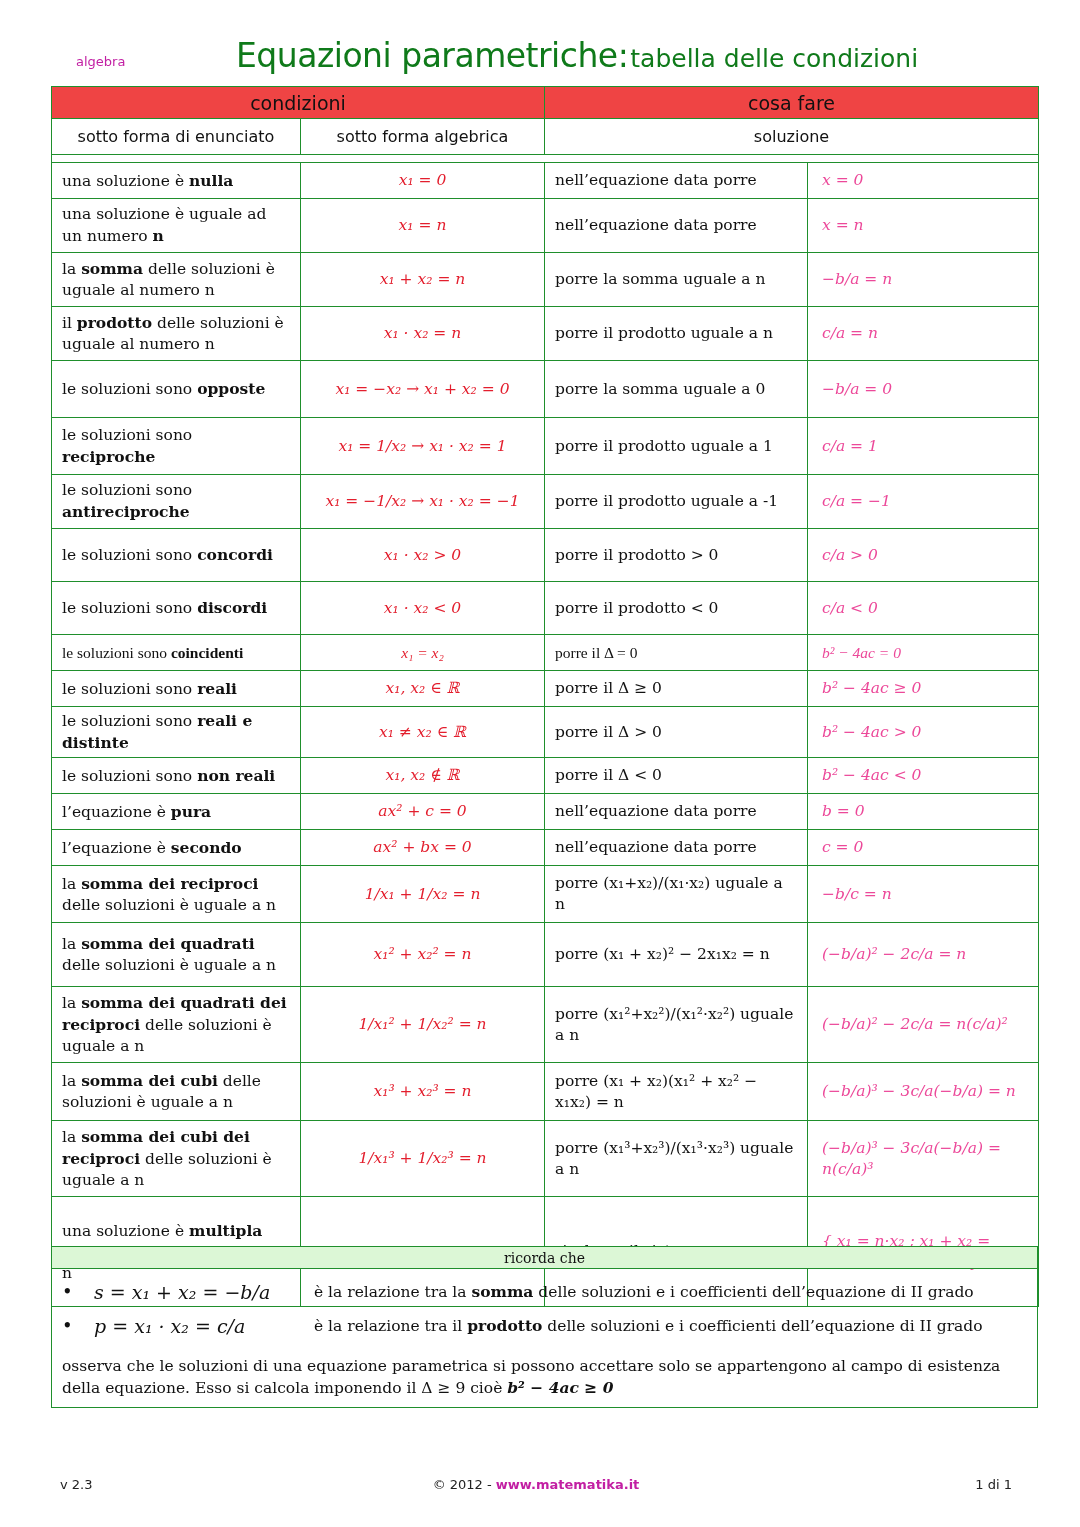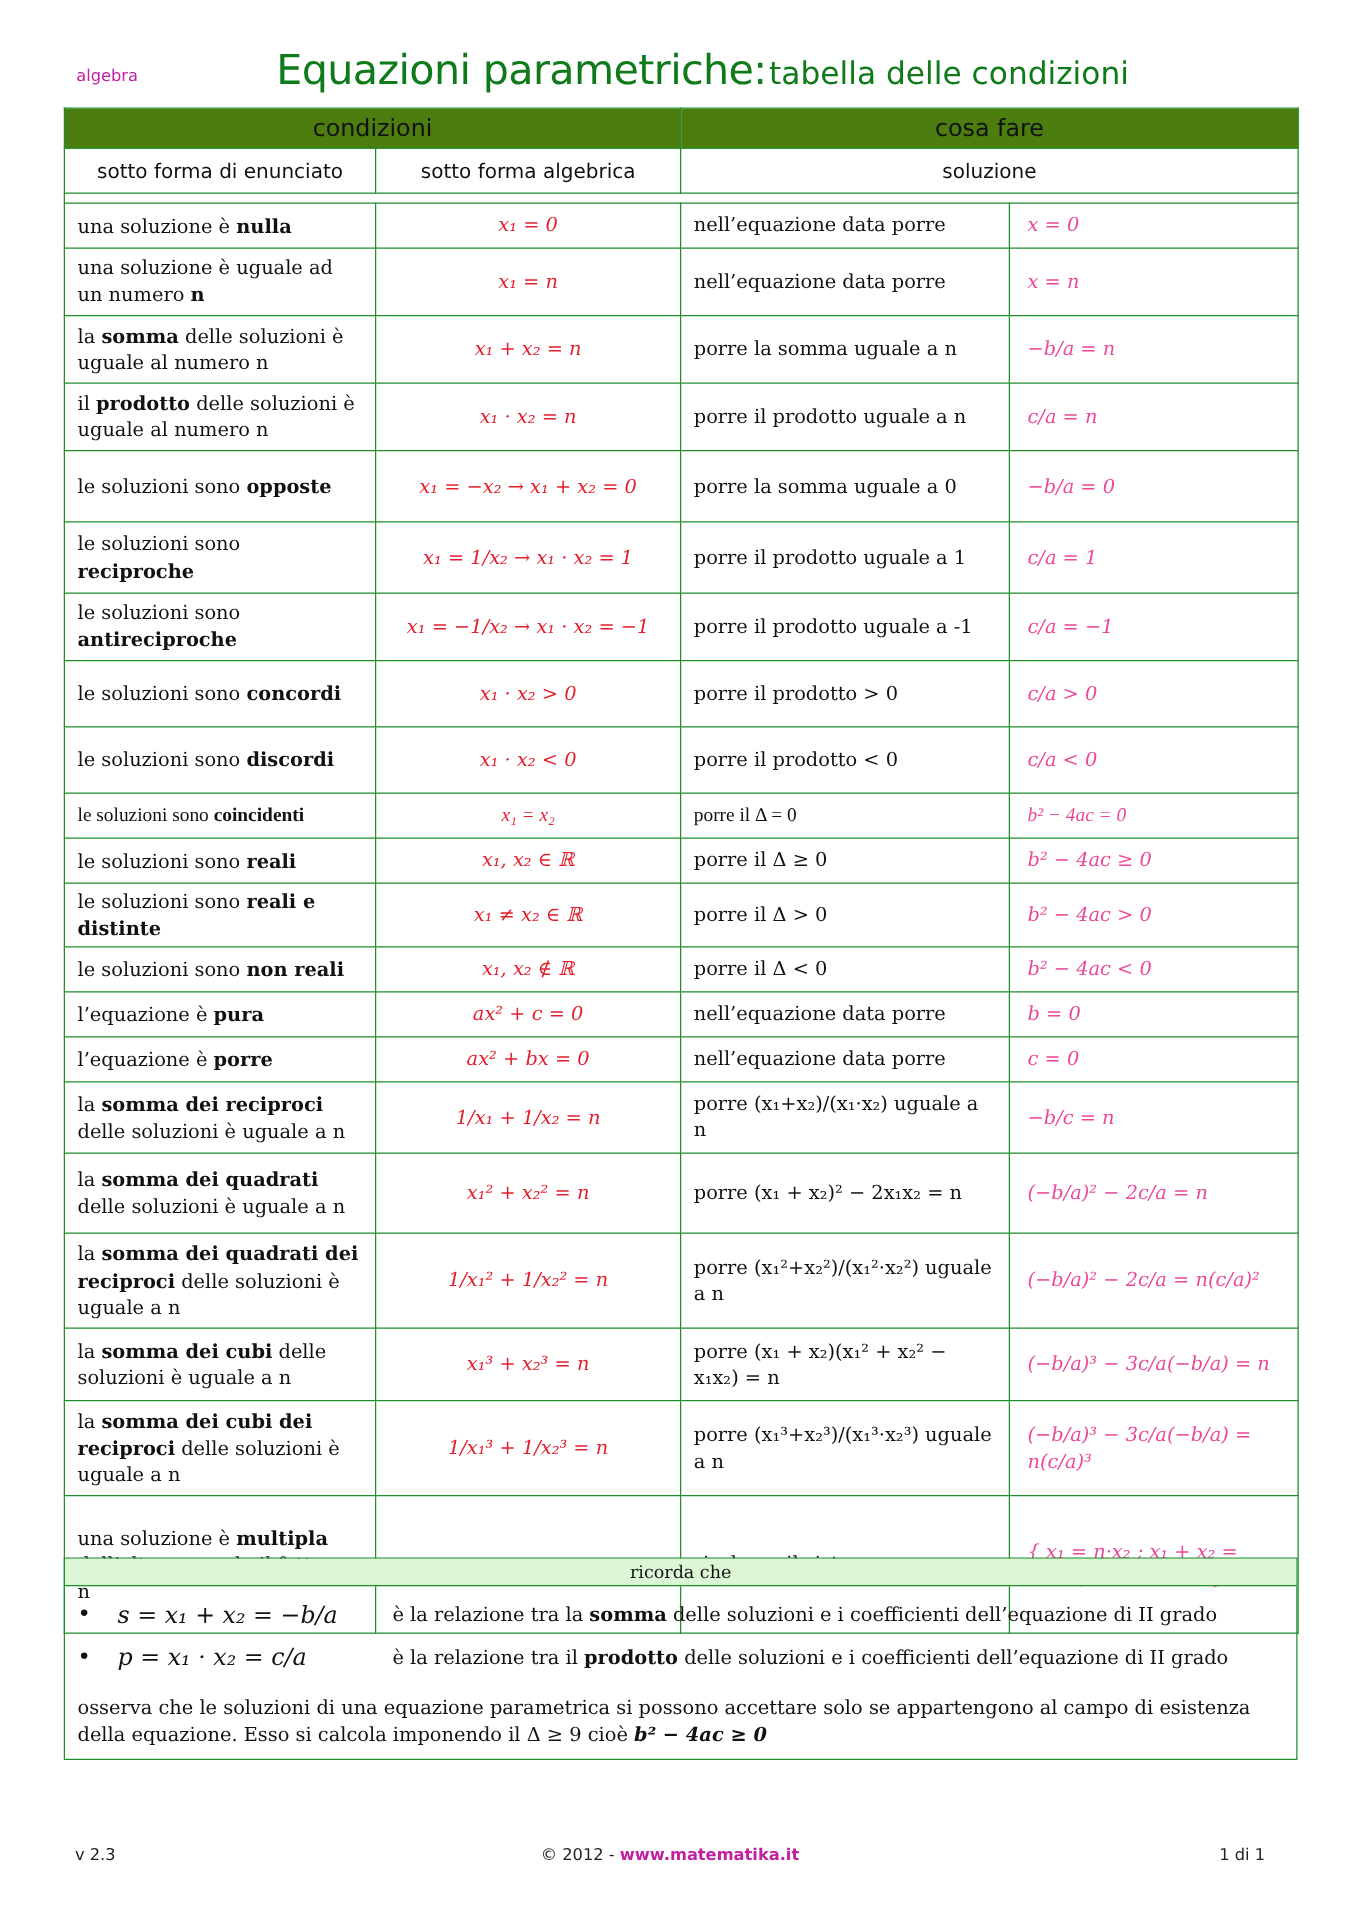--- a/index.html
+++ b/index.html
@@ -1,25 +1,25 @@
 <!DOCTYPE html>
 <html><head>
 <meta charset="utf-8">
 <style>
   * { box-sizing: border-box; margin: 0; padding: 0; }
   body { width: 1080px; height: 1527px; background: #ffffff; font-family: "DejaVu Serif", serif; color: #111; position: relative; overflow: hidden; }
-  .topbar { position: absolute; top: 36px; left: 61px; right: 40px; height: 44px; }
+  .topbar { position: absolute; top: 36px; left: 76px; right: 40px; height: 44px; }
   .subject { position: absolute; left: 0; top: 18px; font-family: "DejaVu Sans", sans-serif; font-size: 13px; color: #c21fa3; }
   .title { position: absolute; left: 160px; top: 0; font-family: "DejaVu Sans", sans-serif; color: #0f7a1a; }
   .title .main { font-size: 33px; letter-spacing: -0.5px; }
   .title .sub { font-size: 25px; margin-left: 2px; }
 
   table.cond { position: absolute; left: 51px; top: 86px; width: 987px; border-collapse: collapse; table-layout: fixed; }
   table.cond td, table.cond th { border: 1.5px solid #1f8f2c; font-weight: normal; }
-  .h1 th { height: 32px; background: #4d7c0f; font-family: "DejaVu Sans", sans-serif; font-size: 19px; color: #111; border-bottom: 4px solid #1f8f2c; }
+  .h1 th { height: 32px; background: #ef4444; font-family: "DejaVu Sans", sans-serif; font-size: 19px; color: #111; border-bottom: 4px solid #1f8f2c; }
   .h2 th { height: 36px; font-family: "DejaVu Sans", sans-serif; font-size: 16px; color: #111; text-align: center; }
   .spacer td { height: 8px; }
   .row td { font-size: 15.5px; line-height: 21px; padding: 3px 10px; vertical-align: middle; }
   .c-en { width: 249px; }
   .c-al { width: 244px; text-align: center; color: #e31e2d; font-style: italic; font-weight: bold; }
   .c-do { width: 263px; }
   .c-so { width: 231px; color: #ec4899; font-style: italic; font-weight: bold; padding-left: 14px !important; }
   .c-en b { font-weight: bold; }
 
   .recall { position: absolute; left: 51px; top: 1246px; width: 987px; border: 1.5px solid #1f8f2c; }
@@ -147,21 +147,21 @@
         <td class="c-do">porre il Δ &lt; 0</td>
         <td class="c-so">b² − 4ac &lt; 0</td>
       </tr>
       <tr class="row" style="height: 36px;">
         <td class="c-en"><span>l’equazione è </span><b>pura</b><span></span></td>
         <td class="c-al">ax² + c = 0</td>
         <td class="c-do">nell’equazione data porre</td>
         <td class="c-so">b = 0</td>
       </tr>
       <tr class="row" style="height: 36px;">
-        <td class="c-en"><span>l’equazione è </span><b>porre</b><span></span></td>
+        <td class="c-en"><span>l’equazione è </span><b>secondo</b><span></span></td>
         <td class="c-al">ax² + bx = 0</td>
         <td class="c-do">nell’equazione data porre</td>
         <td class="c-so">c = 0</td>
       </tr>
       <tr class="row" style="height: 57px; margin-top: 48px;">
         <td class="c-en"><span>la </span><b>somma dei reciproci</b><span> delle soluzioni è uguale a n</span></td>
         <td class="c-al">1/x₁ + 1/x₂ = n</td>
         <td class="c-do">porre (x₁+x₂)/(x₁·x₂) uguale a n</td>
         <td class="c-so">−b/c = n</td>
       </tr>

